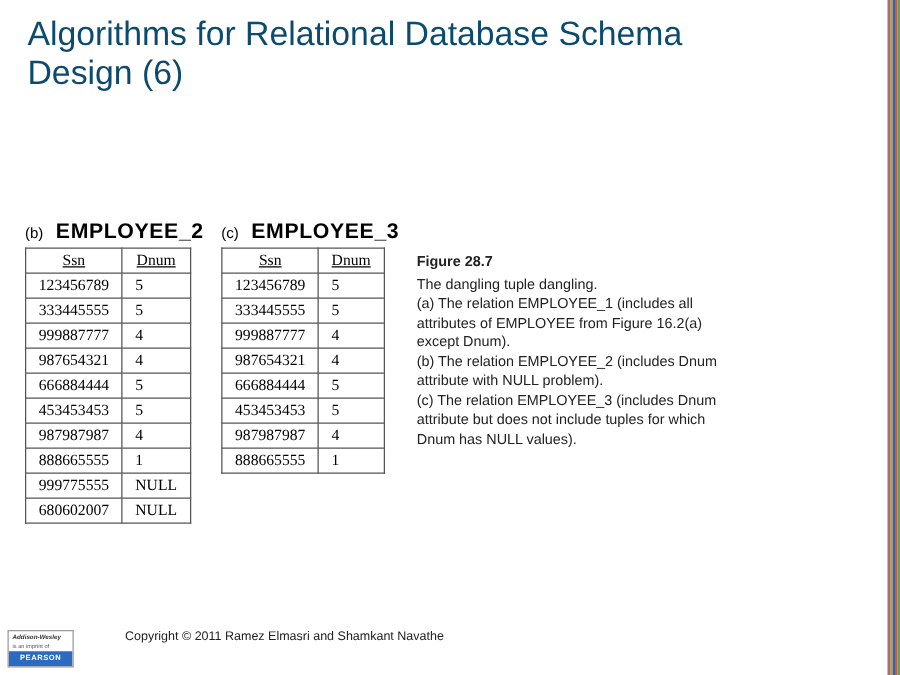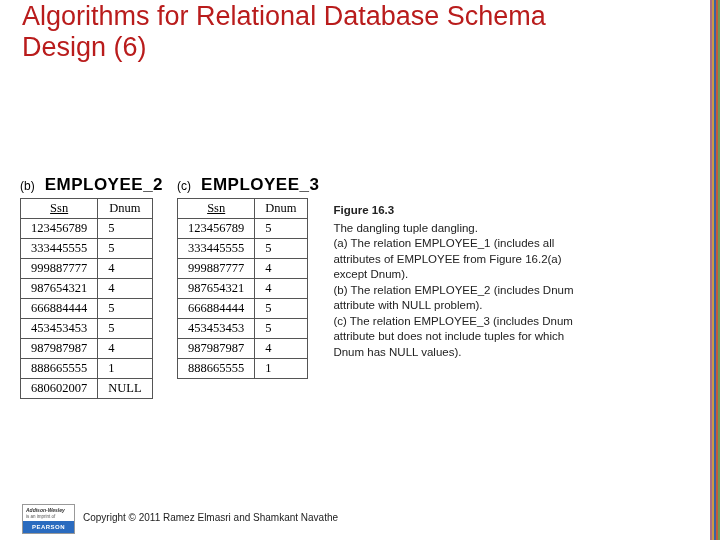--- a/index.html
+++ b/index.html
@@ -26,26 +26,26 @@
     display: flex;
   }
   .right-bar div { height: 100%; }
   .rb1 { width: 2px; background: #a36d8d; }
   .rb2 { width: 2px; background: #c89b47; }
   .rb3 { width: 2px; background: #3b63a4; }
   .rb4 { width: 2px; background: #c45b3a; }
   .rb5 { width: 2px; background: #6b9a5b; }
   .title {
     position: absolute;
-    top: 1px;
+    top: 12px;
     left: 22px;
     width: 560px;
     font-size: 27px;
     line-height: 1.15;
-    color: #b91c1c;
+    color: #0c4a6e;
   }
   .content {
     position: absolute;
     top: 175px;
     left: 20px;
     right: 20px;
     display: flex;
     align-items: flex-start;
   }
   .tbl-block {
@@ -63,37 +63,39 @@
   table.emp th, table.emp td {
     border: 1px solid #555;
     padding: 2px 10px;
     font-family: "Times New Roman", serif;
     min-width: 52px;
     height: 19px;
     line-height: 15px;
   }
   table.emp th {
     font-weight: normal;
+    text-decoration: underline;
   }
   table.emp th.u { text-decoration: underline; }
   .fig-caption {
     font-family: Arial, sans-serif;
     width: 245px;
     font-size: 11.5px;
     line-height: 1.35;
     color: #222;
     margin-top: 28px;
   }
   .fig-caption .figlabel { font-weight: bold; display: block; margin-bottom: 2px; }
   .footer {
     position: absolute;
-    left: 22px;
+    left: 6px;
     bottom: 6px;
     display: flex;
-    align-items: center;
+    align-items: flex-start;
+    gap: 33px;
   }
   .pearson {
     width: 53px;
     height: 30px;
     background: #fff;
     border: 1px solid #999;
     margin-right: 8px;
     position: relative;
     overflow: hidden;
   }
@@ -189,20 +191,24 @@
             </tr>
             <tr>
               <td>987987987</td>
               <td>4</td>
             </tr>
             <tr>
               <td>888665555</td>
               <td>1</td>
             </tr>
             <tr>
+              <td>999775555</td>
+              <td>NULL</td>
+            </tr>
+            <tr>
               <td>680602007</td>
               <td>NULL</td>
             </tr>
           </tbody>
       </table>
     </div>
 
     <div class="tbl-block">
       <div class="tbl-label-row">
         <span class="tbl-letter">(c)</span>
@@ -246,21 +252,21 @@
             </tr>
             <tr>
               <td>888665555</td>
               <td>1</td>
             </tr>
           </tbody>
       </table>
     </div>
 
     <div class="fig-caption">
-      <span class="figlabel">Figure 16.3</span>
+      <span class="figlabel">Figure 28.7</span>
       <span>The dangling tuple dangling.</span><br>
       <span>(a) The relation EMPLOYEE_1 (includes all attributes of EMPLOYEE from Figure 16.2(a) except Dnum).</span><br>
       <span>(b) The relation EMPLOYEE_2 (includes Dnum attribute with NULL problem).</span><br>
       <span>(c) The relation EMPLOYEE_3 (includes Dnum attribute but does not include tuples for which Dnum has NULL values).</span>
     </div>
 
   </div>
 
   <div class="footer">
     <div class="pearson">

